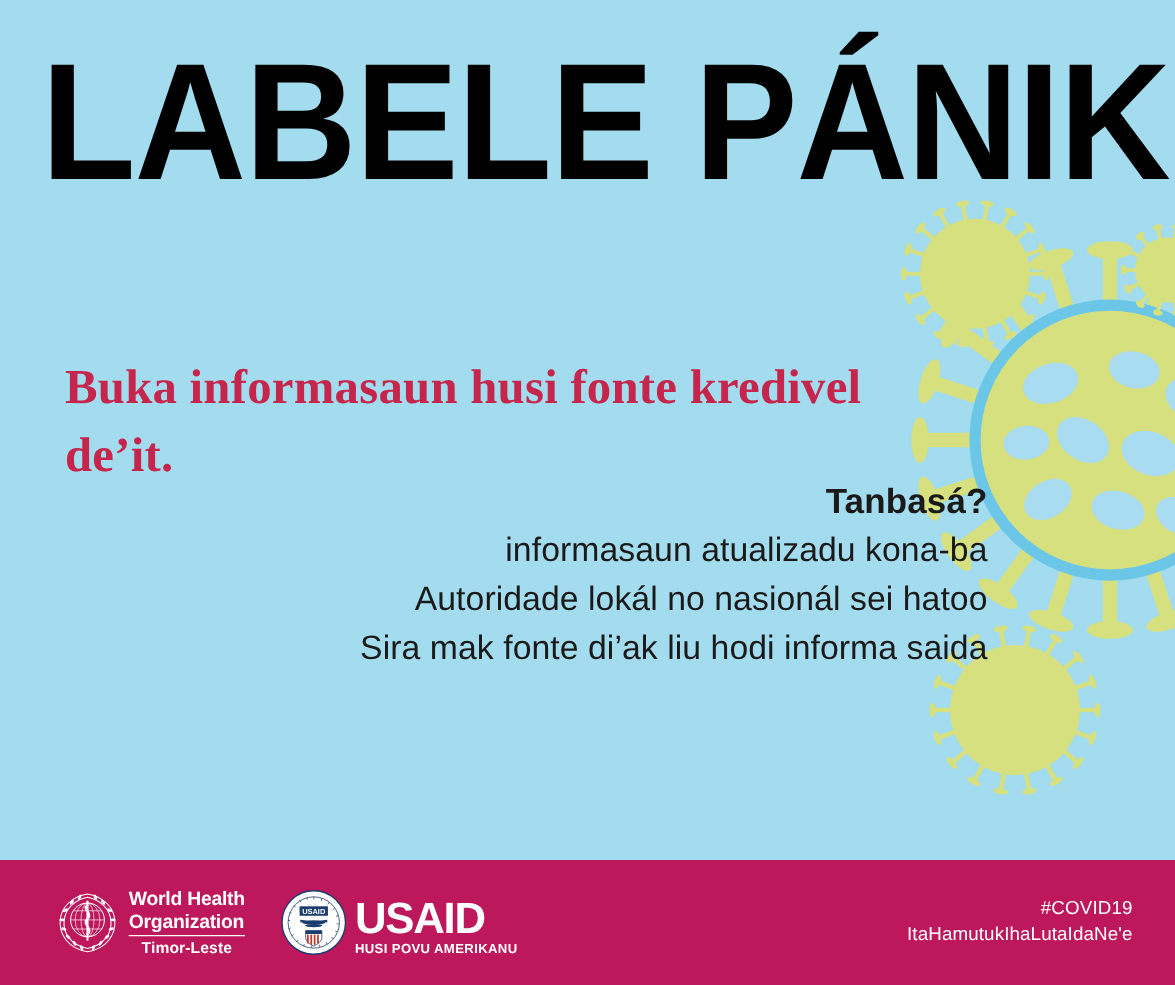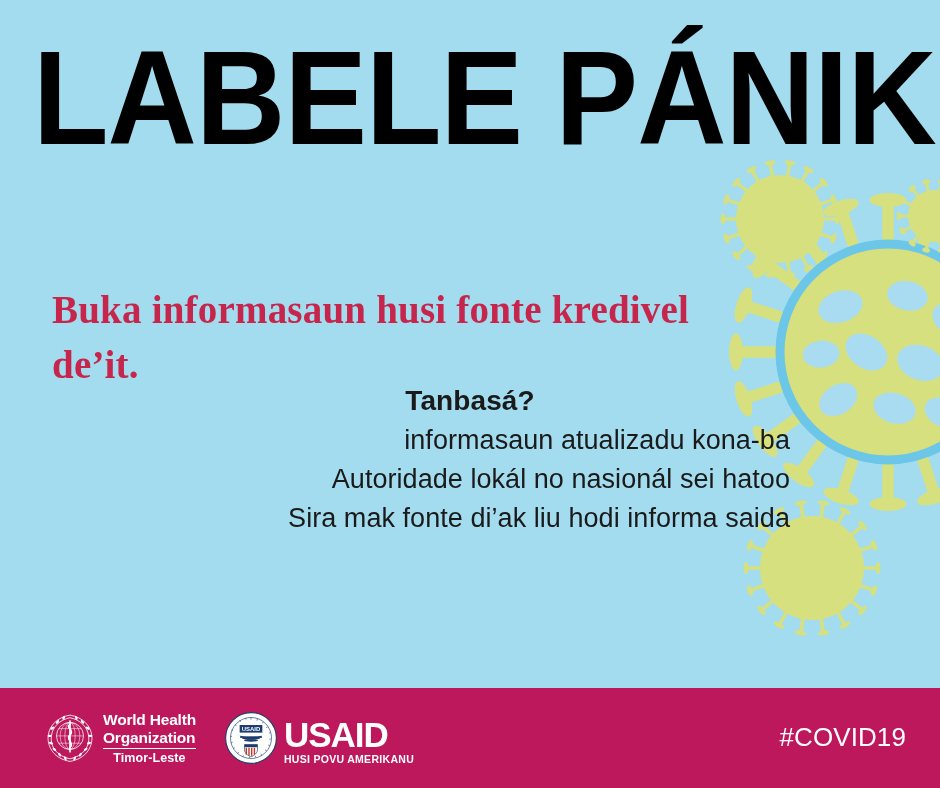--- a/index.html
+++ b/index.html
@@ -70,21 +70,20 @@
     z-index: 3;
     text-align: right;
     color: #1a1a1a;
   }
   #why-label {
     margin: 0 0 2px 0;
     font-size: 28px;
     font-weight: bold;
     line-height: 1.28;
     letter-spacing: 0.1px;
-    text-align: center;
   }
   .body-line {
     margin: 0;
     font-size: 27px;
     font-weight: normal;
     line-height: 1.45;
     letter-spacing: 0.05px;
   }
 
   
@@ -152,21 +151,21 @@
     font-weight: bold;
     letter-spacing: 0.3px;
     margin-top: 1px;
   }
   #hashtags {
     margin-right: 34px;
     color: #ffffff;
     text-align: right;
   }
   .hashtag-line {
-    font-size: 26px;
+    font-size: 15px;
     line-height: 1.38;
     letter-spacing: 0.1px;
   }
 </style>
 </head>
 <body>
 
 <div id="poster">
 
   <svg id="virus-layer" viewBox="0 0 940 700" width="940" height="700">
@@ -463,16 +462,17 @@
         <div class="usaid-text">
           <div class="usaid-name">USAID</div>
           <div class="usaid-tag">HUSI POVU AMERIKANU</div>
         </div>
       </div>
 
     </div>
 
     <div id="hashtags">
       <div class="hashtag-line">#COVID19</div>
+      <div class="hashtag-line">ItaHamutukIhaLutaIdaNe'e</div>
     </div>
   </div>
 
 </div>
 
 </body></html>

